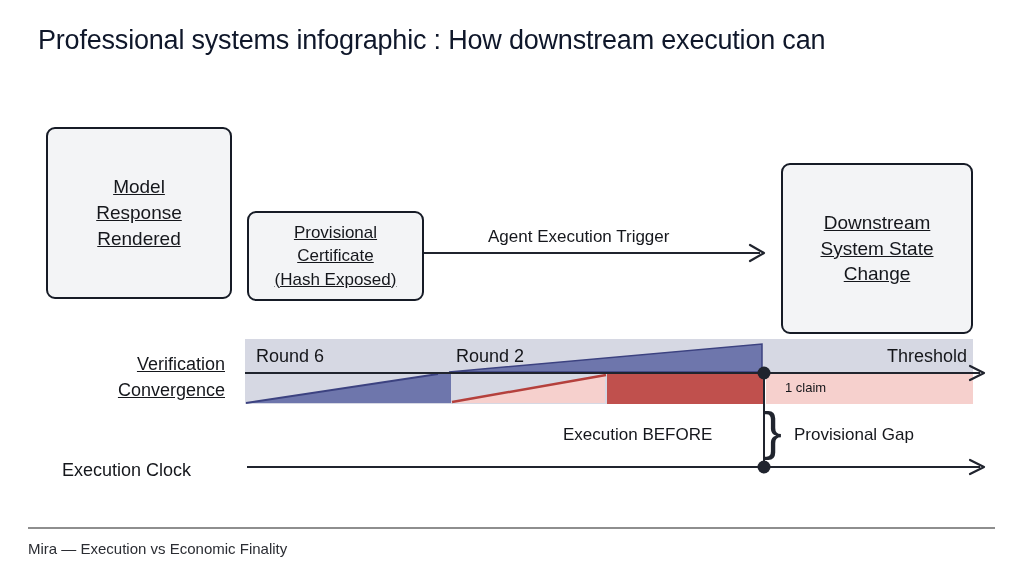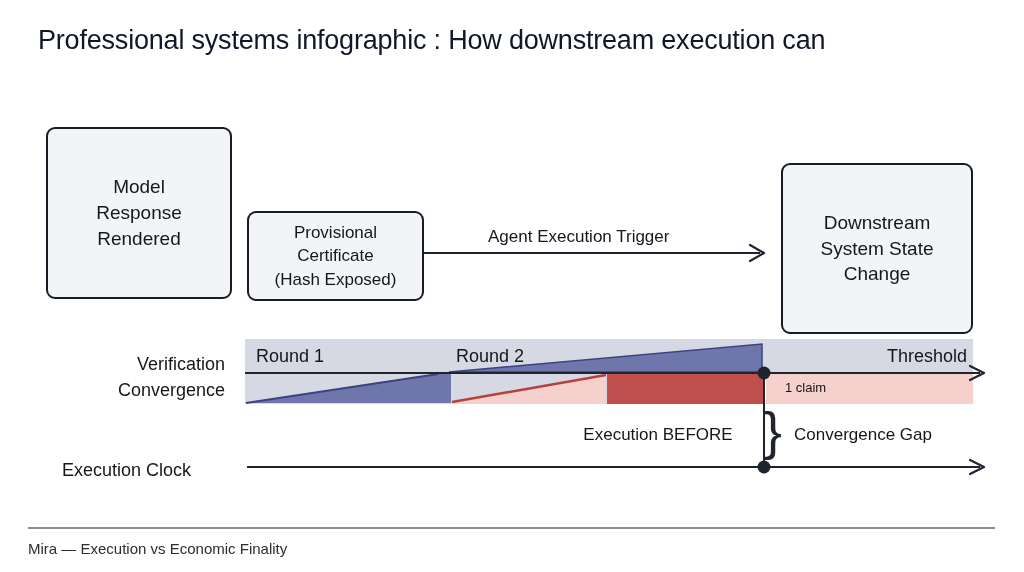--- a/index.html
+++ b/index.html
@@ -1,21 +1,21 @@
 <!DOCTYPE html>
 <html><head>
 <meta charset="utf-8">
 <style>
   html,body{margin:0;padding:0;background:#ffffff;}
   .canvas{
     position:relative;width:1024px;height:572px;background:#ffffff;overflow:hidden;
     font-family:"Liberation Sans","DejaVu Sans",sans-serif;color:#1b1d22;
   }
   .abs{position:absolute;}
-  .pre{white-space:pre-line;}
+  .pre{white-space:pre-line;text-decoration:underline;}
   .raw{white-space:pre;}
   .title{
     left:38px;top:22px;width:930px;font-size:27px;line-height:37px;
     letter-spacing:-0.2px;color:#0f172a;font-weight:400;
   }
   .node-box{
     box-sizing:border-box;background:#f3f4f6;border:2.5px solid #161b26;border-radius:9px;
     display:flex;align-items:center;justify-content:center;text-align:center;
     line-height:1.36;color:#15171c;
   }
@@ -23,21 +23,21 @@
   .box-cert{left:247px;top:211px;width:177px;height:90px;font-size:17px;}
   .box-downstream{left:781px;top:127px;width:192px;height:171px;font-size:19px;margin-top:36px;}
   .label{font-size:17px;color:#15171c;}
   .band-label{font-size:18px;color:#15161a;}
   .axis-label{font-size:18px;line-height:26px;text-align:right;color:#15171c;}
   .trigger-label{left:488px;top:227px;font-size:17px;}
   .round1{left:256px;top:346px;}
   .round2{left:456px;top:346px;}
   .threshold{left:845px;top:346px;width:122px;text-align:right;}
   .claim{left:785px;top:380px;font-size:13px;}
-  .exec-before{left:563px;top:425px;width:190px;text-align:center;}
+  .exec-before{left:563px;top:425px;width:190px;text-align:left;}
   .conv-gap{left:794px;top:425px;}
   .brace{
     left:764px;top:402px;font-size:51px;line-height:60px;font-weight:300;
     color:#20242e;transform:scaleX(1.05);transform-origin:left center;
   }
   .verif-axis{left:85px;top:351px;width:140px;}
   .clock-axis{left:62px;top:457px;}
   .clock-caption{left:247px;top:482px;font-size:17px;}
   .footer-rule{left:28px;top:527px;width:967px;height:2px;}
   .footer-caption{left:28px;top:540px;font-size:15px;color:#2b2d33;}
@@ -89,27 +89,27 @@
 Certificate
 (Hash Exposed)</div>
   <div class="abs node-box box-downstream pre">Downstream
 System State
 Change</div>
 
   <div class="abs label trigger-label">Agent Execution Trigger</div>
 
   <div class="abs axis-label verif-axis pre">Verification
 Convergence</div>
-  <div class="abs band-label round1">Round 1</div>
+  <div class="abs band-label round1">Round 6</div>
   <div class="abs band-label round2">Round 2</div>
   <div class="abs band-label threshold">Threshold</div>
   <div class="abs band-label claim">1 claim</div>
 
   <div class="abs label exec-before">Execution BEFORE</div>
   <div class="abs brace">}</div>
-  <div class="abs label conv-gap">Convergence Gap</div>
+  <div class="abs label conv-gap">Provisional Gap</div>
 
   <div class="abs axis-label clock-axis">Execution Clock</div>
 
   <div class="abs footer-rule" style="background:#8e8e8e;"></div>
   <div class="abs footer-caption">Mira — Execution vs Economic Finality</div>
 
 </div>
 
 </body></html>

